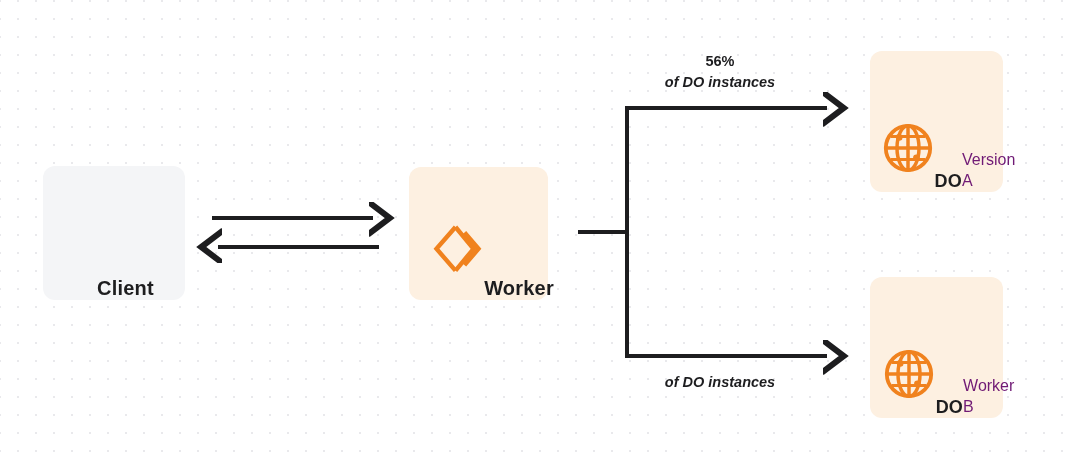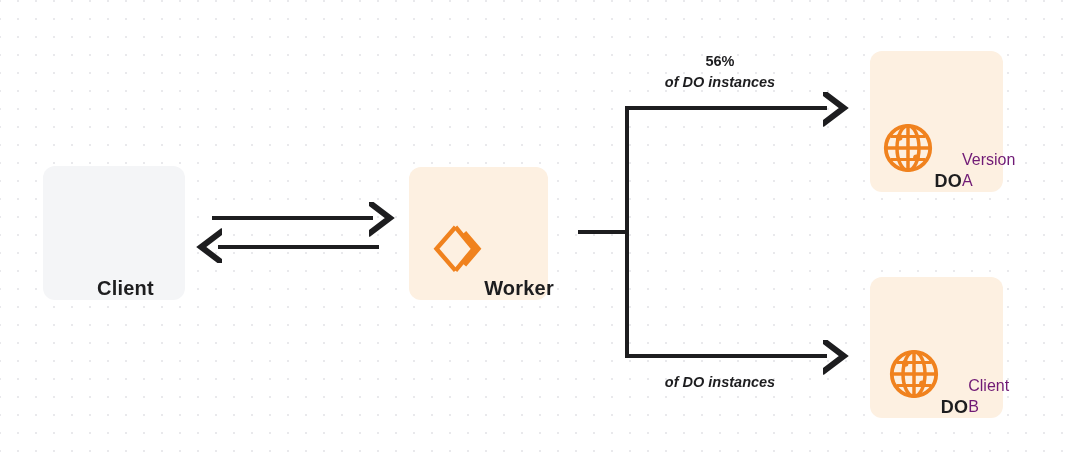--- a/index.html
+++ b/index.html
@@ -210,21 +210,21 @@
         <line x1="5.2" y1="27" x2="48.8" y2="27" stroke="#f0821e" stroke-width="3.5"></line>
         <line x1="27" y1="4.8" x2="27" y2="49.2" stroke="#f0821e" stroke-width="3.5"></line>
         <ellipse cx="27" cy="27" rx="11" ry="22.2" fill="none" stroke="#f0821e" stroke-width="3.5"></ellipse>
         <line x1="9.5" y1="15.5" x2="44.5" y2="15.5" stroke="#f0821e" stroke-width="3.2"></line>
         <line x1="9.5" y1="38.5" x2="44.5" y2="38.5" stroke="#f0821e" stroke-width="3.2"></line>
         <circle cx="18.2" cy="16.4" r="3.3" fill="#f0821e"></circle>
         <circle cx="35.4" cy="36.8" r="3.3" fill="#f0821e"></circle>
       </svg>
     </span>
     <span class="node-title">DO</span>
-    <span class="node-subtitle">Client B</span>
+    <span class="node-subtitle">Worker B</span>
   </div>
 
   <div class="edge-label" id="label-top">
     <span class="pct">56%</span>
     <span class="sub">of DO instances</span>
   </div>
 
   <div class="edge-label" id="label-bottom">
     <span class="sub">of DO instances</span>
   </div>

